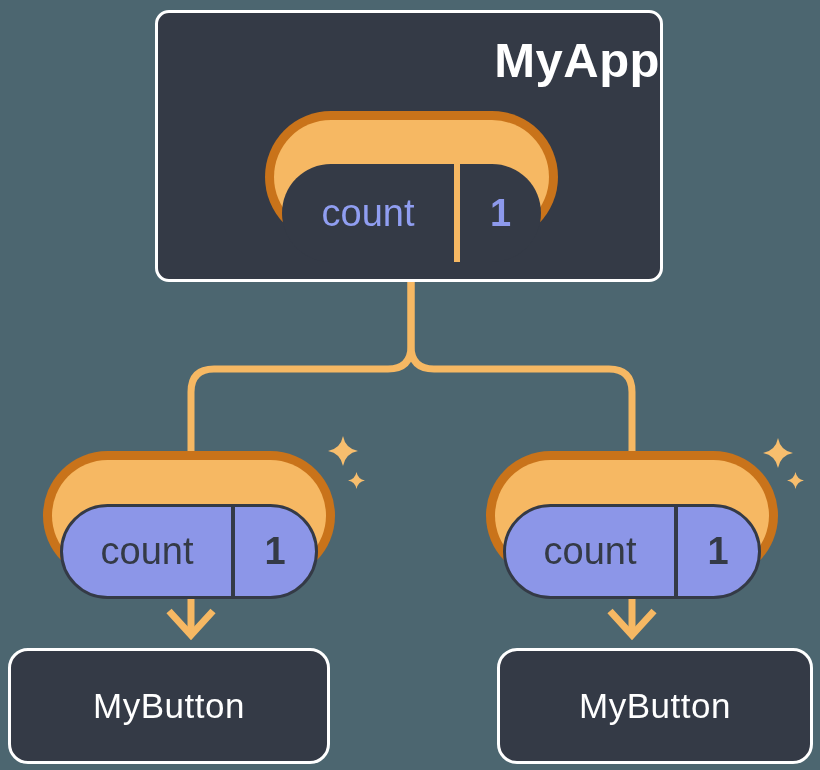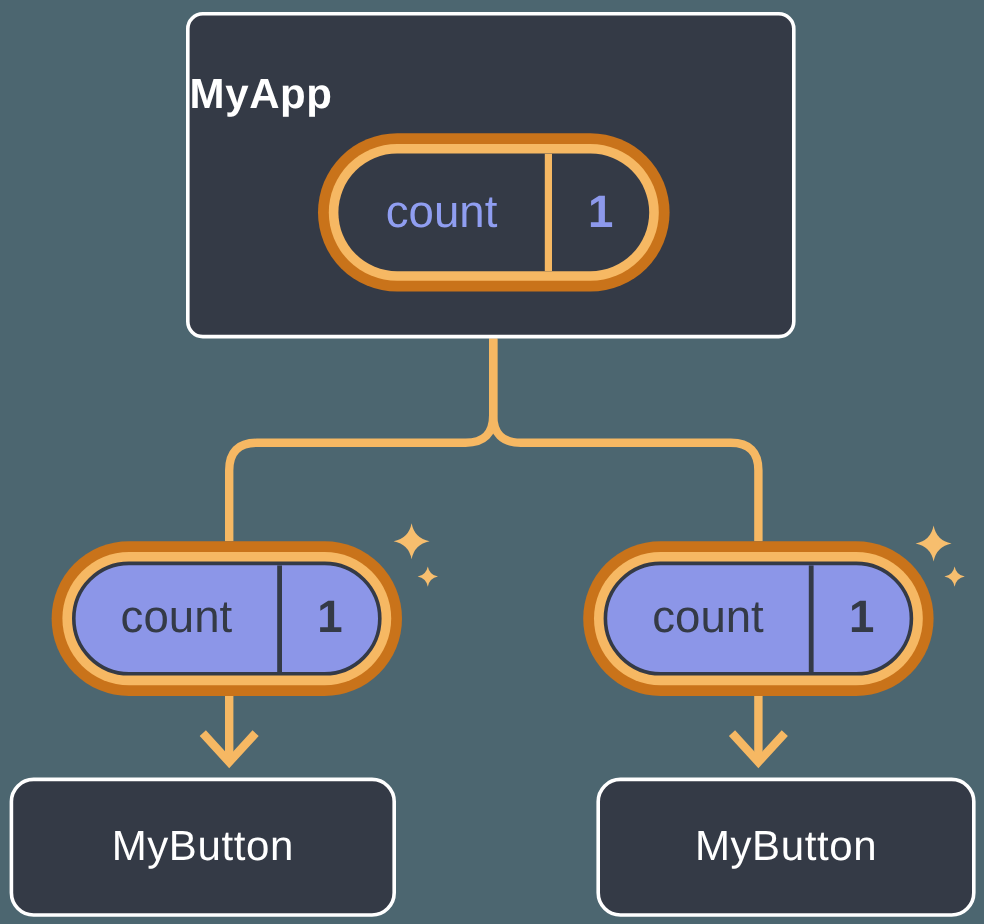--- a/index.html
+++ b/index.html
@@ -16,23 +16,23 @@
   .node{
     position:absolute;
     background:#343A46;
     border:3px solid #FFFFFF;
     border-radius:14px;
     box-sizing:border-box;
     color:#FFFFFF;
   }
   .node-app{left:155px;top:10px;width:508px;height:272px;}
   .node-title{
-    text-align:left;
-    margin-top:46px;
-    font-size:35px;
+    text-align:right;
+    margin-top:19px;
+    font-size:49px;
     font-weight:600;
     letter-spacing:.5px;
   }
   .node-btn{
     display:flex;align-items:center;justify-content:center;
     font-size:35px;font-weight:500;letter-spacing:.5px;
     border-radius:20px;
   }
   .node-btn-left{left:8px;top:648px;width:322px;height:116px;}
   .node-btn-right{left:497px;top:648px;width:316px;height:116px;}
@@ -52,20 +52,21 @@
     height:100%;
     box-sizing:border-box;
   }
   .pill-core{
     border-radius:999px;
     height:100%;
     display:flex;
     align-items:stretch;
     overflow:hidden;
     box-sizing:border-box;
+    margin-top:36px;
   }
   .pill-top{left:265px;top:111px;width:293px;height:132px;}
   .pill-left{left:43px;top:451px;width:292px;height:129px;}
   .pill-right{left:486px;top:451px;width:292px;height:129px;}
 
   .pill-core.dark{background:#343A46;}
   .pill-core.purple{background:#8C96E8;border:3px solid #343A46;}
 
   .cell-label{
     display:flex;align-items:center;justify-content:center;

